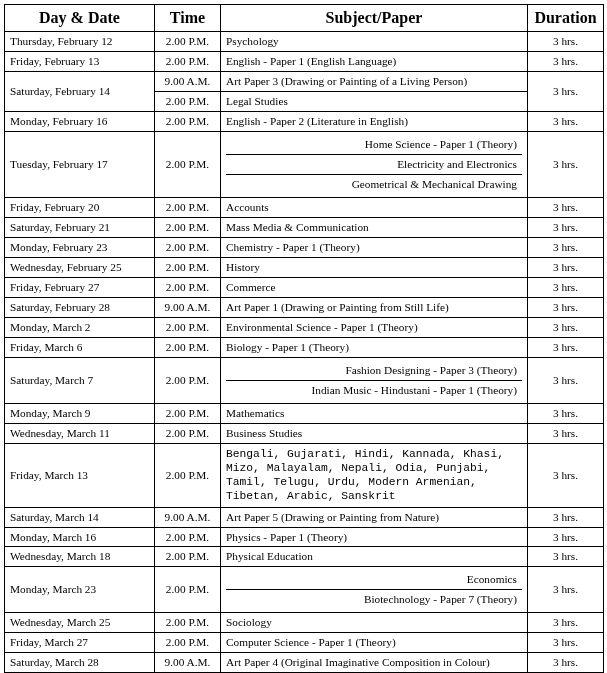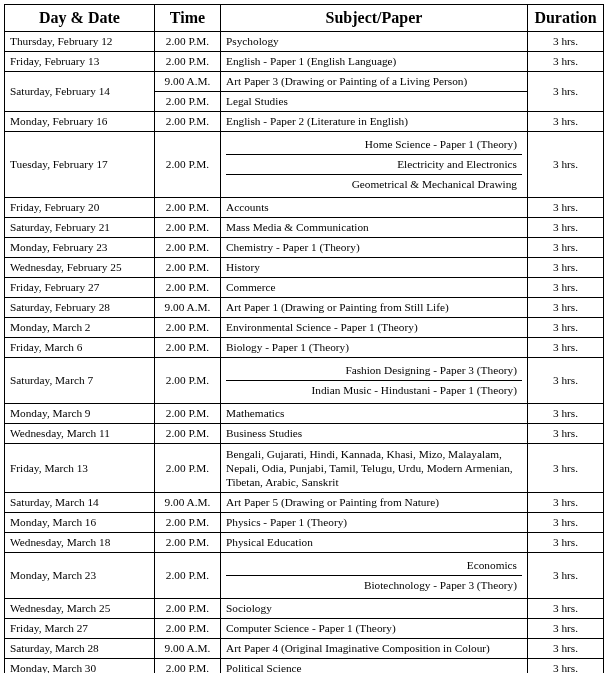--- a/index.html
+++ b/index.html
@@ -66,20 +66,21 @@
     padding: 3px 5px;
     border-bottom: 1px solid #000000;
     text-align: right;
   }
   td.subj-group .sub:last-child {
     border-bottom: none;
   }
   td.subj.wrap {
     white-space: normal;
     line-height: 1.25;
+    font-family: Liberation Mono, monospace;
   }
 </style>
 </head>
 <body>
 
 <div id="sheet">
   <table class="exam">
     <colgroup>
       <col class="c-date">
       <col class="c-time">
@@ -224,21 +225,21 @@
           <td class="date">Wednesday, March 18</td>
           <td class="time">2.00 P.M.</td>
           <td class="subj">Physical Education</td>
           <td class="dur">3 hrs.</td>
         </tr>
         <tr>
           <td class="date">Monday, March 23</td>
           <td class="time">2.00 P.M.</td>
           <td class="subj-group">
             <div class="sub">Economics</div>
-            <div class="sub">Biotechnology - Paper 3 (Theory)</div>
+            <div class="sub">Biotechnology - Paper 7 (Theory)</div>
           </td>
           <td class="dur">3 hrs.</td>
         </tr>
         <tr>
           <td class="date">Wednesday, March 25</td>
           <td class="time">2.00 P.M.</td>
           <td class="subj">Sociology</td>
           <td class="dur">3 hrs.</td>
         </tr>
         <tr>

